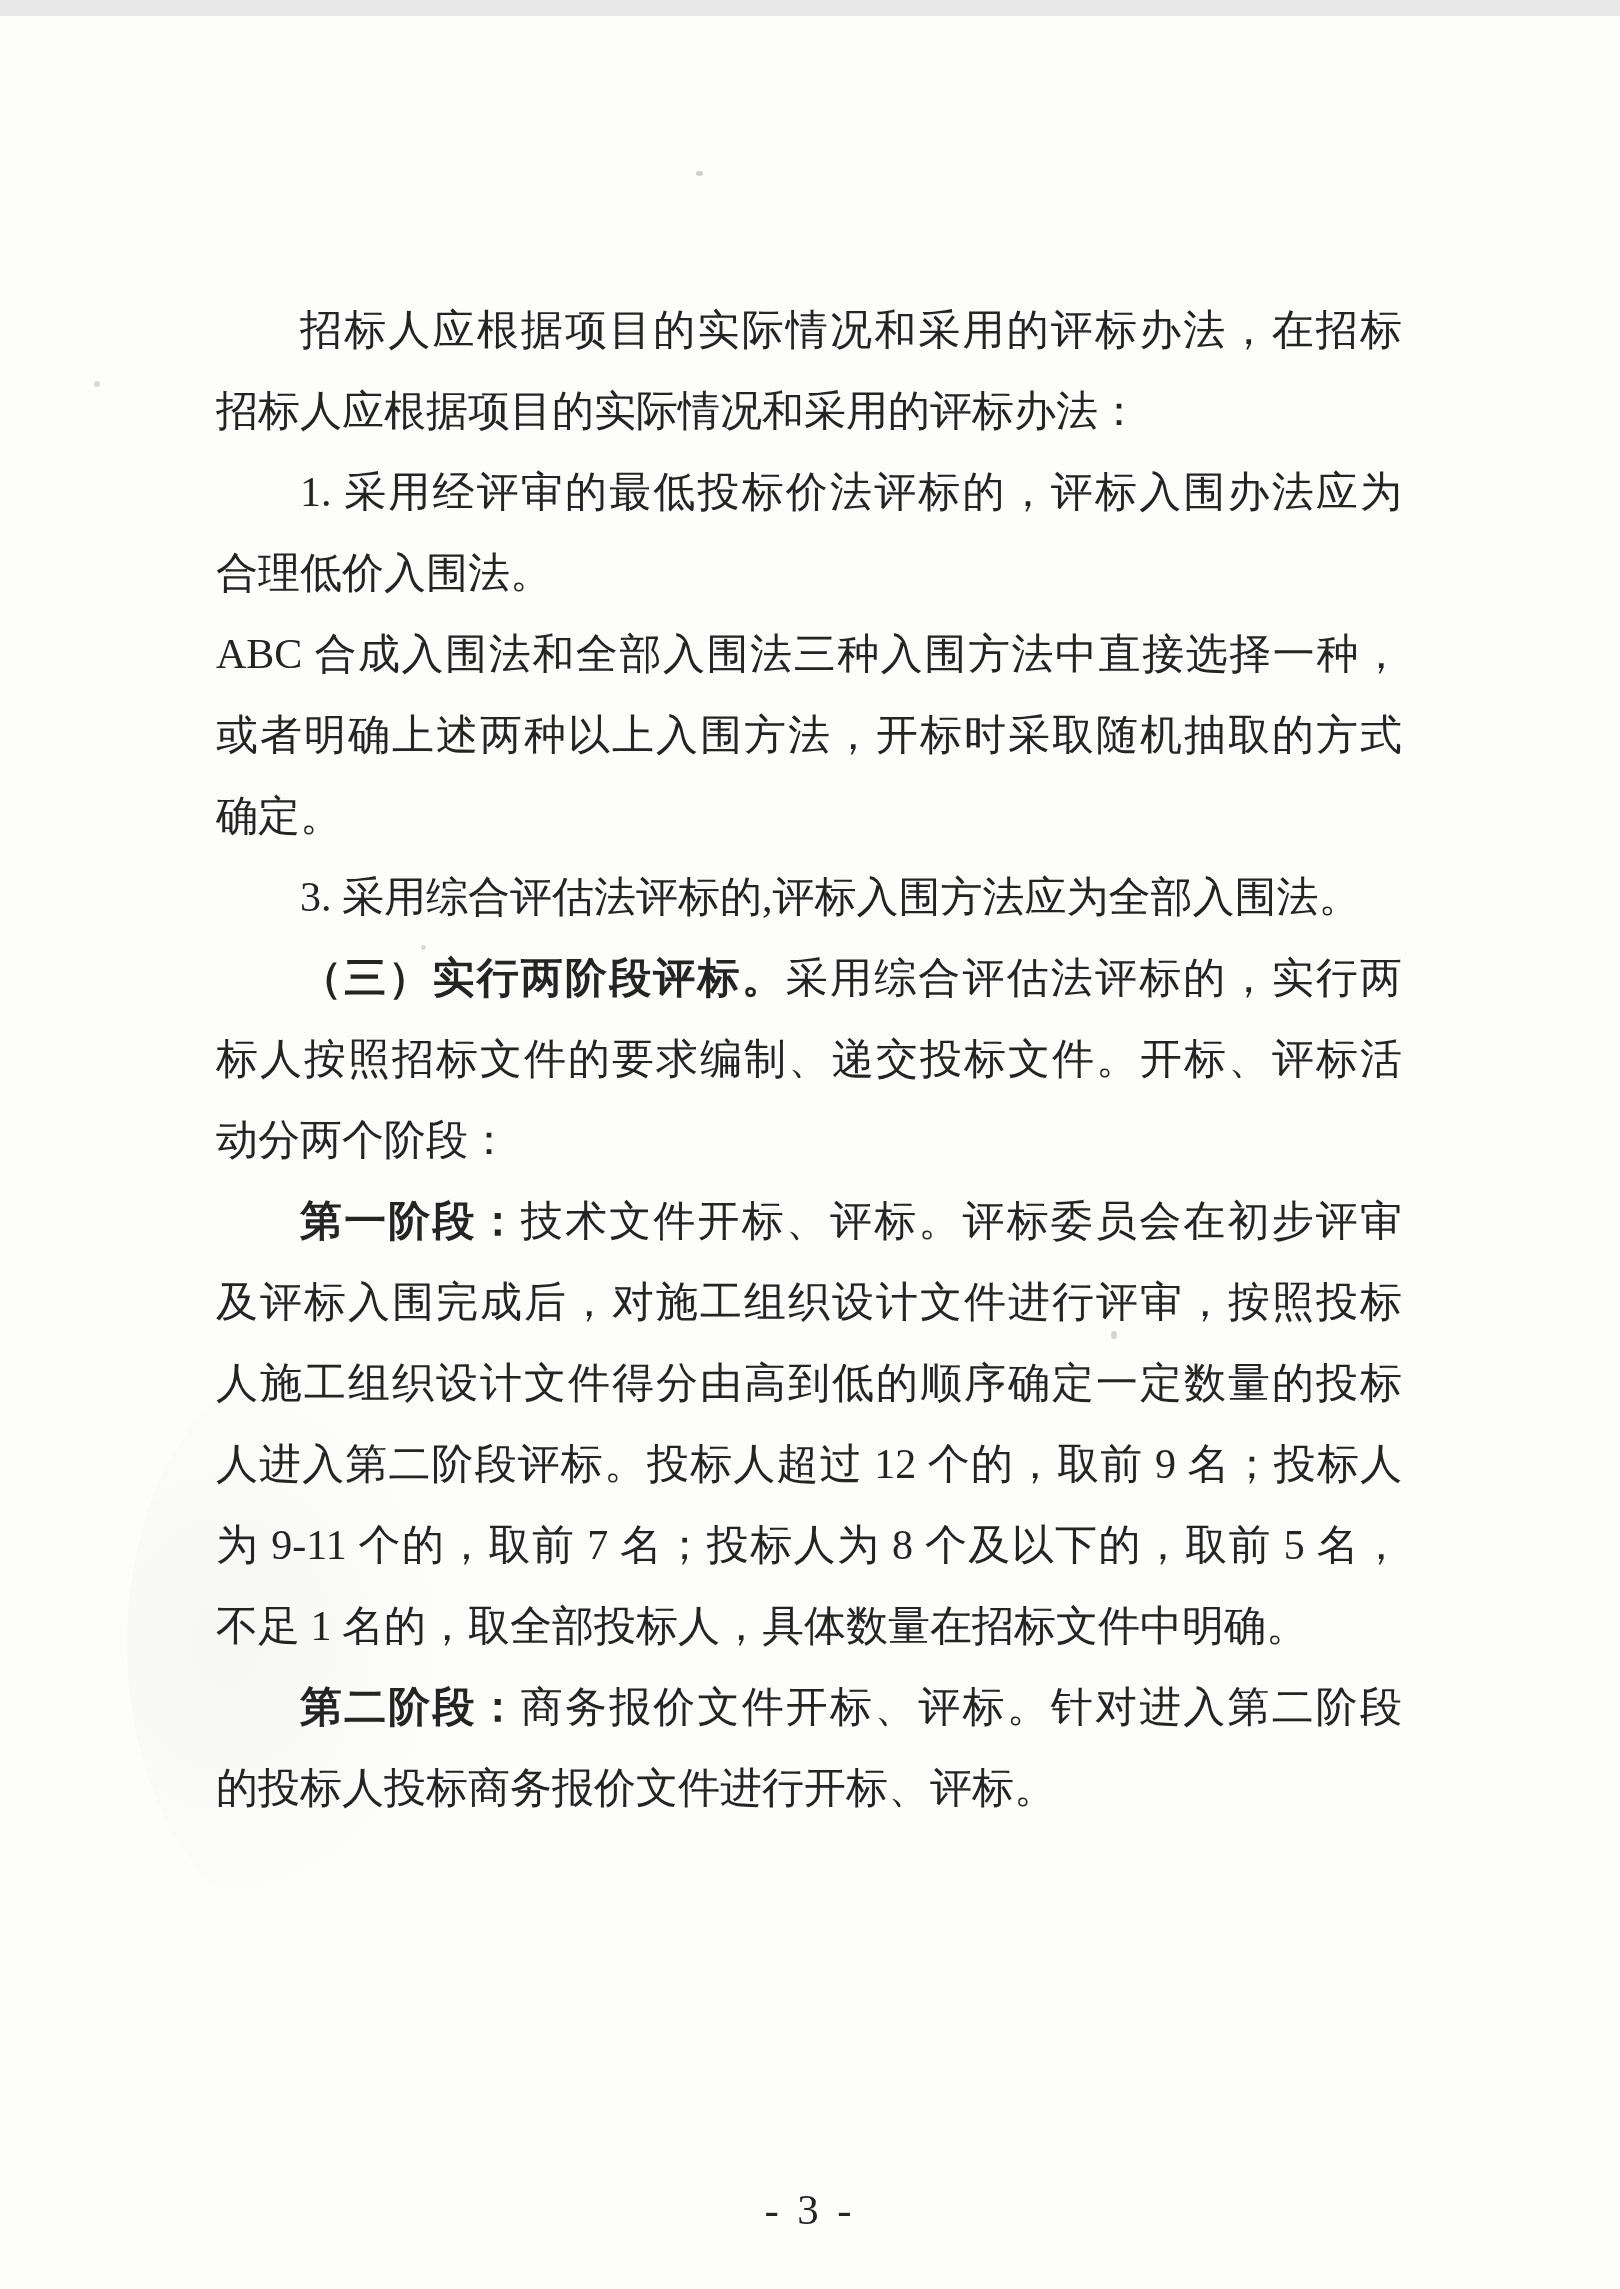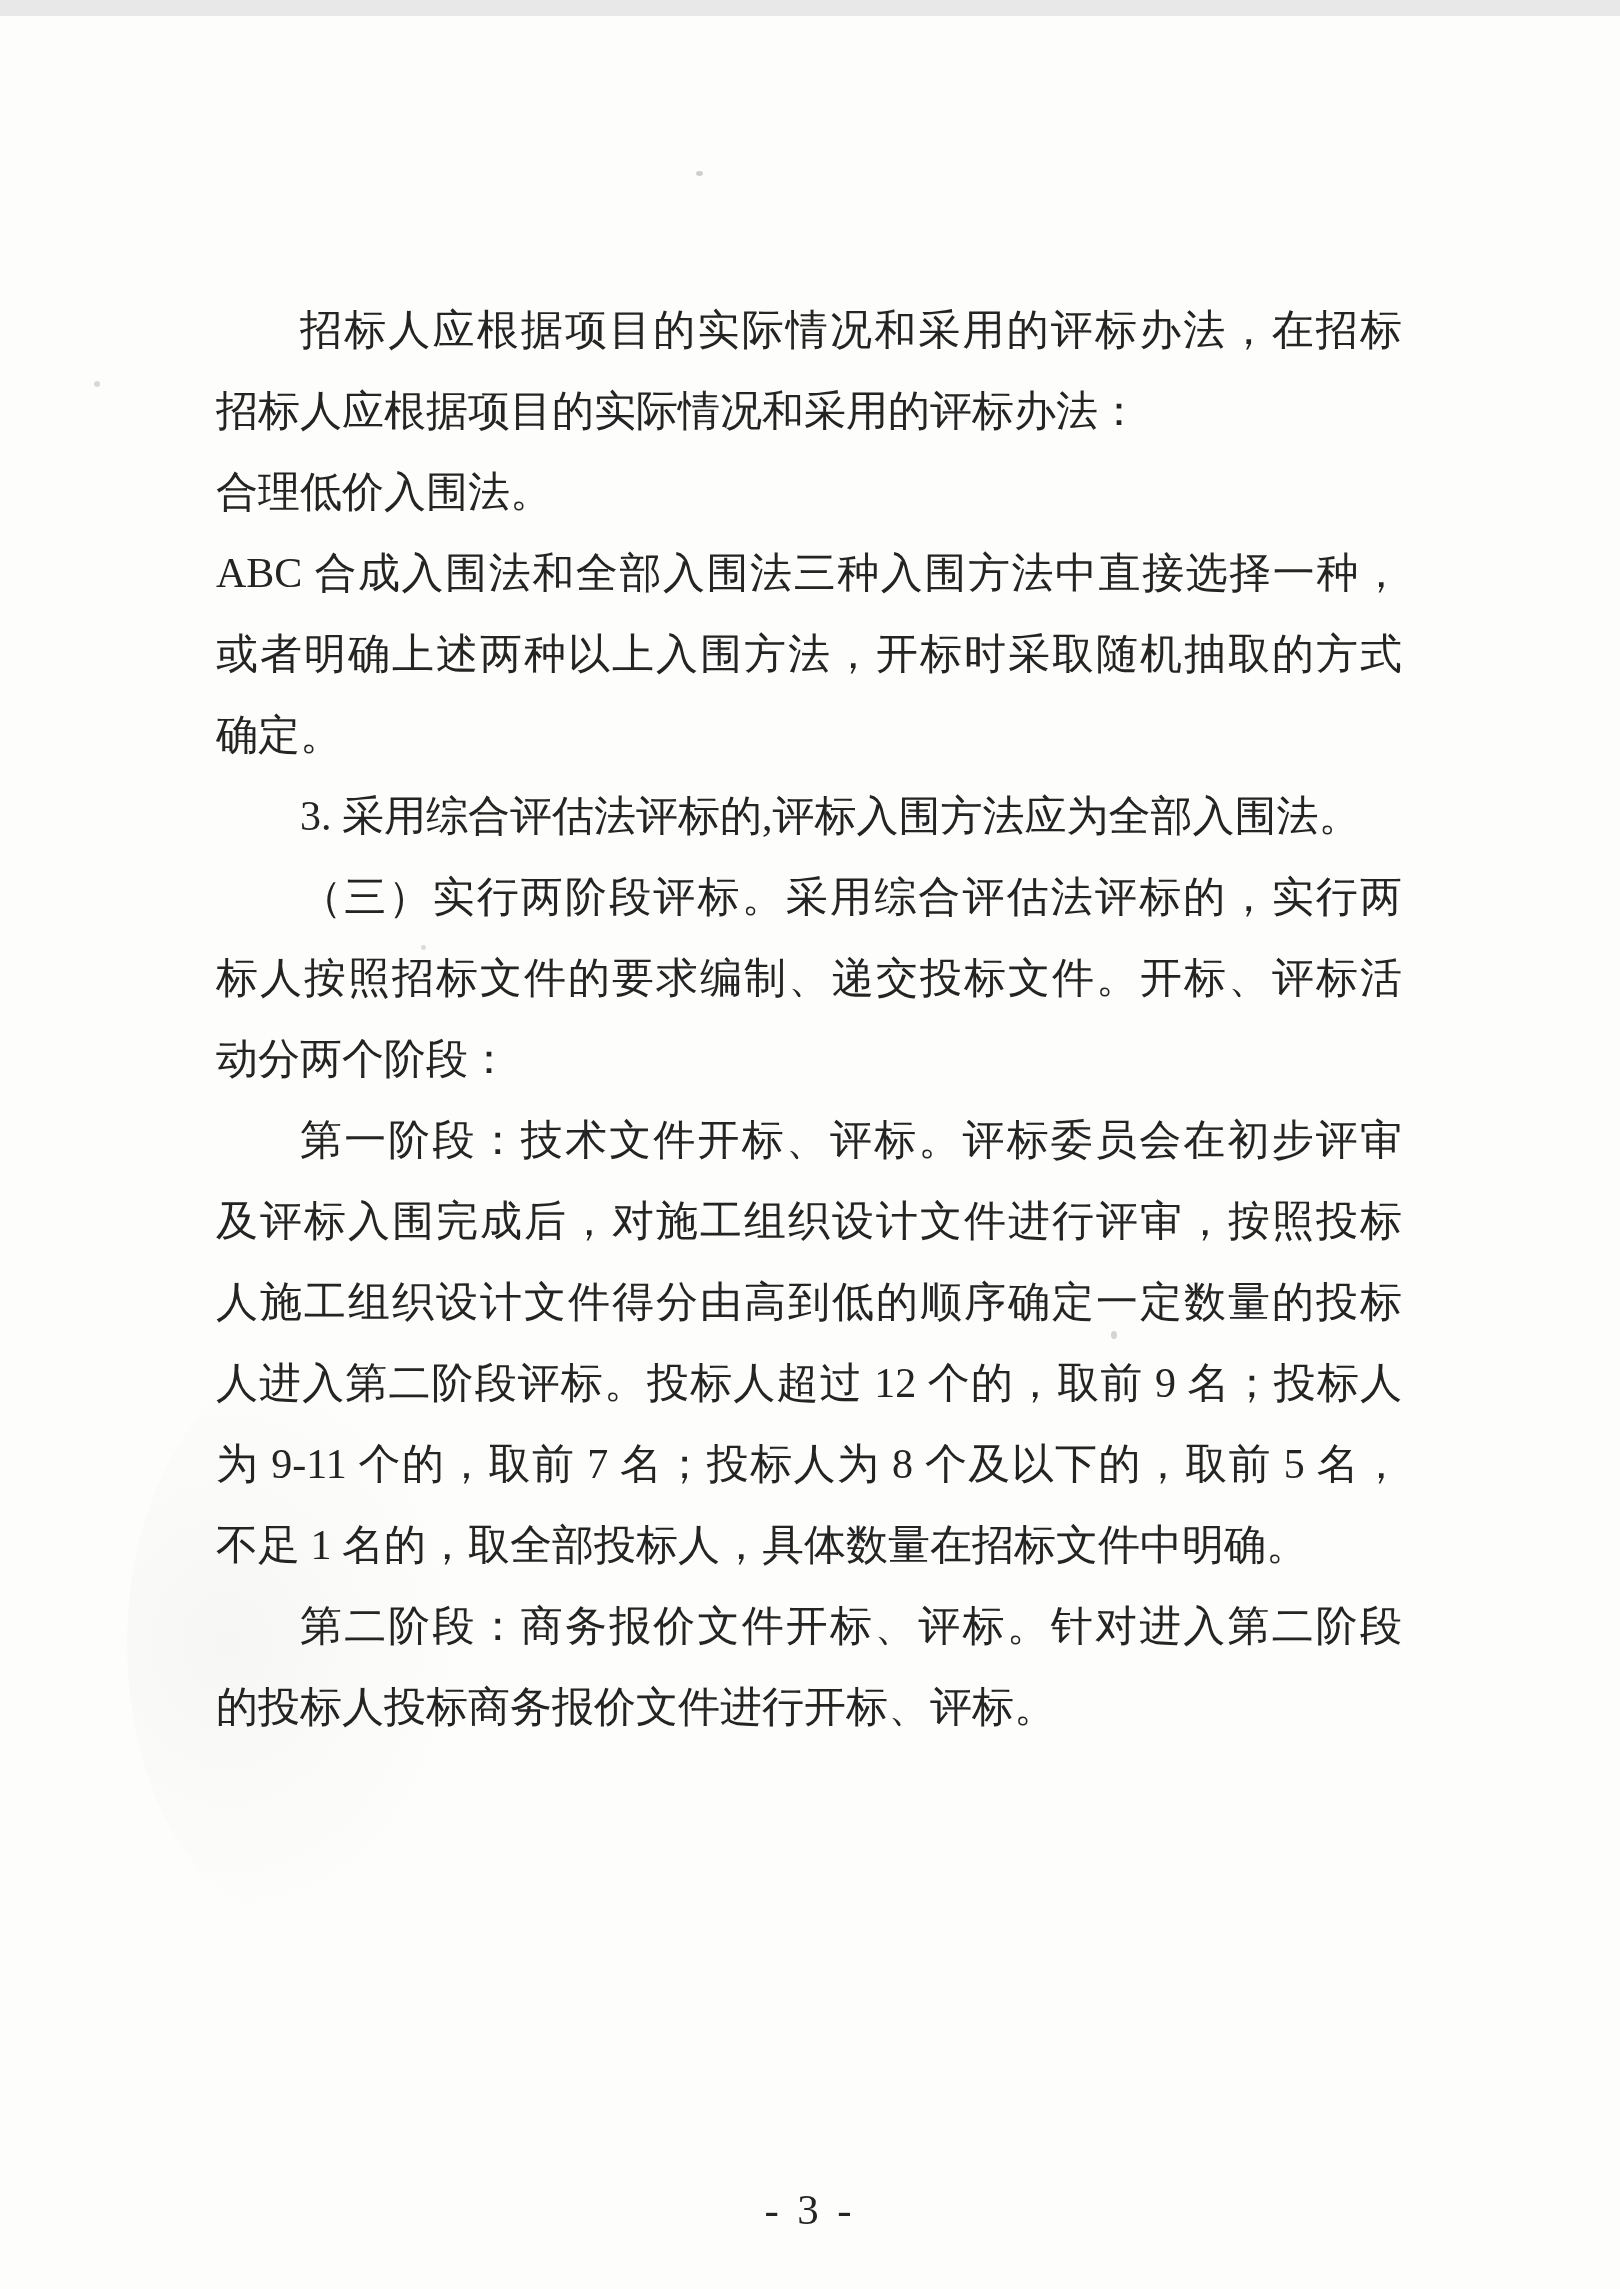--- a/index.html
+++ b/index.html
@@ -43,21 +43,21 @@
     white-space: nowrap;
     text-rendering: optimizeLegibility;
   }
   .line.fill {
     white-space: normal;
     text-align: justify;
     text-align-last: justify;
     text-justify: inter-ideograph;
   }
   .line.indent { padding-left: 84px; }
-  .seg.bold { font-weight: normal; }
+  .seg.bold { font-weight: bold; }
 
   .footer {
     position: absolute;
     left: 0;
     top: 2164px;
     width: 100%;
     text-align: center;
     font-size: 43px;
     line-height: 59px;
     letter-spacing: 3.9px;
@@ -69,20 +69,21 @@
 <div class="page">
   <div class="smudge arc"></div>
   <div class="smudge speck1"></div>
   <div class="smudge speck2"></div>
   <div class="smudge speck3"></div>
   <div class="smudge speck4"></div>
 
   <div class="textblock">
       <div class="line fill indent"><span class="seg">招标人应根据项目的实际情况和采用的评标办法，在招标</span></div>
       <div class="line"><span class="seg">招标人应根据项目的实际情况和采用的评标办法：</span></div>
+      <div class="line fill indent"><span class="seg">1. 采用经评审的最低投标价法评标的，评标入围办法应为</span></div>
       <div class="line"><span class="seg">合理低价入围法。</span></div>
       <div class="line fill"><span class="seg">ABC 合成入围法和全部入围法三种入围方法中直接选择一种，</span></div>
       <div class="line fill"><span class="seg">或者明确上述两种以上入围方法，开标时采取随机抽取的方式</span></div>
       <div class="line"><span class="seg">确定。</span></div>
       <div class="line indent"><span class="seg">3. 采用综合评估法评标的,评标入围方法应为全部入围法。</span></div>
       <div class="line fill indent"><span class="seg bold">（三）实行两阶段评标。</span><span class="seg">采用综合评估法评标的，实行两</span></div>
       <div class="line fill"><span class="seg">标人按照招标文件的要求编制、递交投标文件。开标、评标活</span></div>
       <div class="line"><span class="seg">动分两个阶段：</span></div>
       <div class="line fill indent"><span class="seg bold">第一阶段：</span><span class="seg">技术文件开标、评标。评标委员会在初步评审</span></div>
       <div class="line fill"><span class="seg">及评标入围完成后，对施工组织设计文件进行评审，按照投标</span></div>

